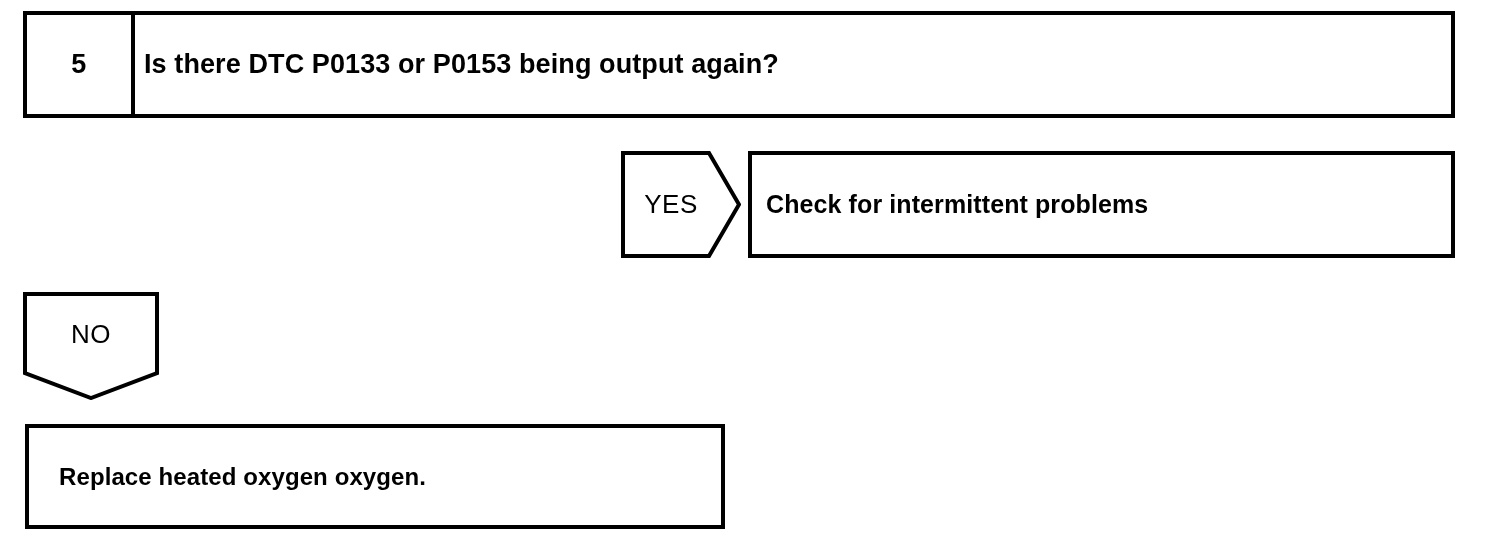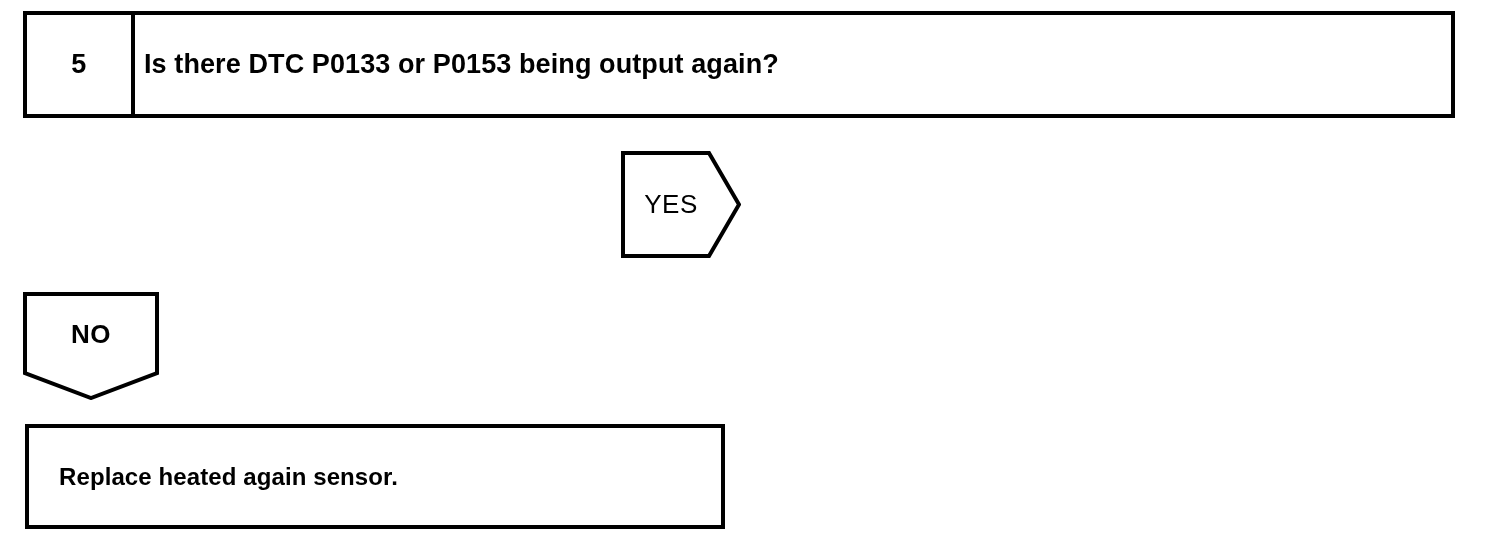--- a/index.html
+++ b/index.html
@@ -128,21 +128,21 @@
   .branch-no-label {
     position: absolute;
     left: 0;
     top: 0;
     width: 136px;
     height: 84px;
     display: flex;
     align-items: center;
     justify-content: center;
     font-size: 26px;
-    font-weight: bold;
+    font-weight: normal;
     letter-spacing: 0.5px;
   }
 
   
   .result-box-no {
     position: absolute;
     left: 25px;
     top: 424px;
     width: 700px;
     height: 105px;
@@ -174,25 +174,28 @@
     </div>
   </div>
 
   <div class="branch-yes">
     <svg width="120" height="107" viewBox="0 0 120 107">
       <polygon points="2,2 88,2 118,53.5 88,105 2,105" fill="#ffffff" stroke="#000000" stroke-width="4" stroke-linejoin="miter"></polygon>
     </svg>
     <span class="branch-yes-label">YES</span>
   </div>
 
+  <div class="result-box-yes">
+    <span class="result-box-yes-text">Check for intermittent problems</span>
+  </div>
 
   <div class="branch-no">
     <svg width="136" height="108" viewBox="0 0 136 108">
       <polygon points="2,2 134,2 134,81 68,106 2,81" fill="#ffffff" stroke="#000000" stroke-width="4" stroke-linejoin="miter"></polygon>
     </svg>
     <span class="branch-no-label">NO</span>
   </div>
 
   <div class="result-box-no">
-    <span class="result-box-no-text">Replace heated again sensor.</span>
+    <span class="result-box-no-text">Replace heated oxygen oxygen.</span>
   </div>
 
 </div>
 
 </body></html>

